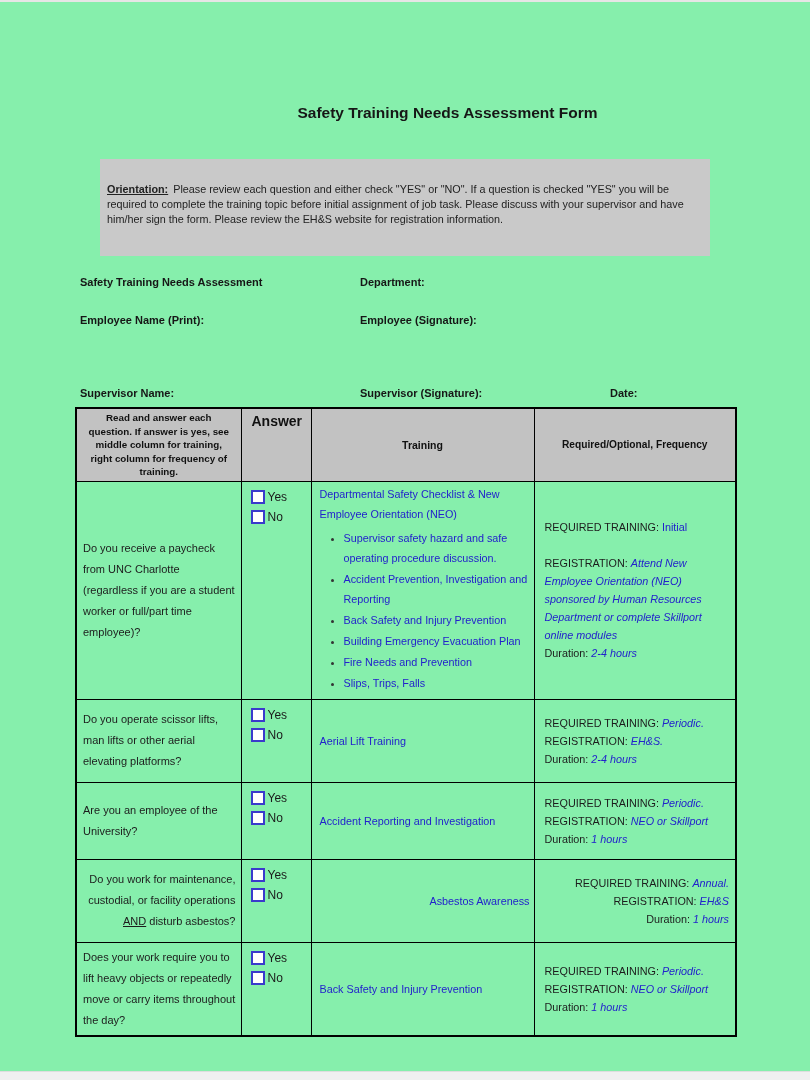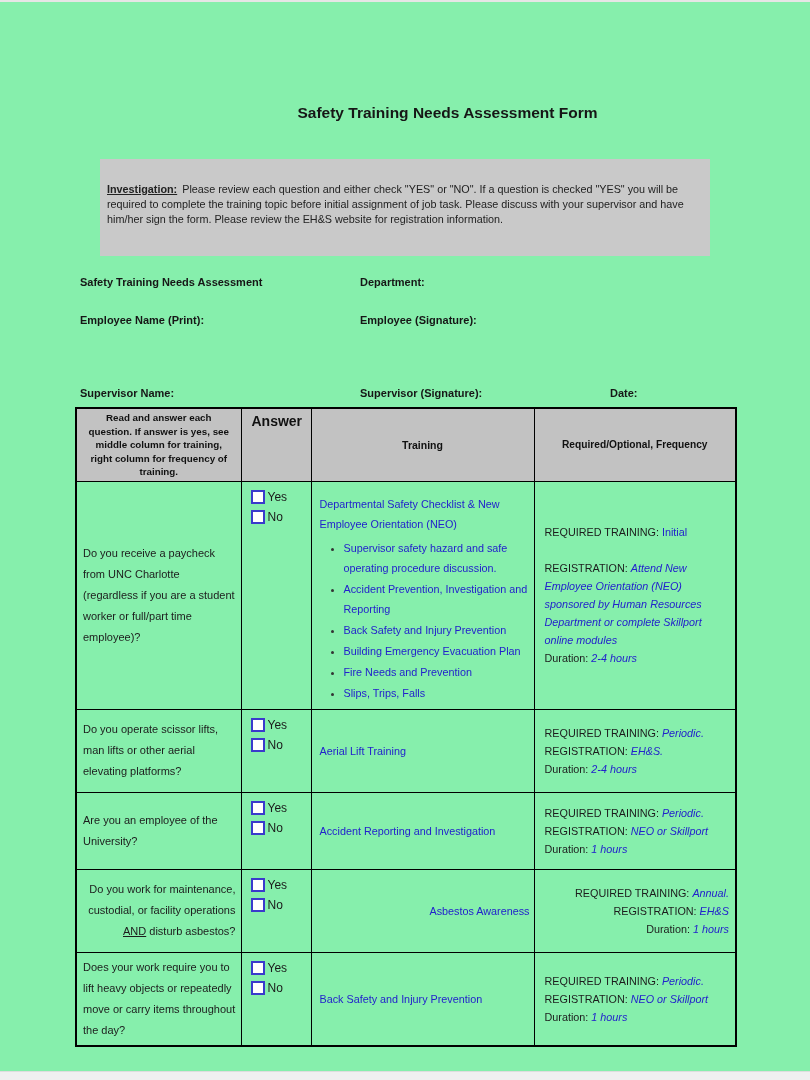--- a/index.html
+++ b/index.html
@@ -58,42 +58,42 @@
 
   td.a-cell{vertical-align:top;padding:8px 2px 0 9px;}
   .cb{display:flex;align-items:center;margin-bottom:6px;cursor:pointer;}
   .cb .box{
     width:10px;height:10px;border:2px solid #3a3acc;background:#fff;
     display:inline-block;margin-right:3px;flex:0 0 auto;
   }
   .cb .cb-label{font-size:12px;color:#1a1a1a;}
 
   td.t-cell{vertical-align:middle;padding:5px 4px 5px 8px;color:#2222cc;}
-  tr.tall td.t-cell{vertical-align:top;padding-top:12px;}
+  tr.tall td.t-cell{vertical-align:top;padding-top:2px;}
   .t-title{font-size:10.8px;line-height:20px;}
   ul.t-bullets{margin:4px 0 0 0;padding:0 0 0 24px;}
   ul.t-bullets li{font-size:10.8px;line-height:20px;margin-bottom:1px;}
   ul.t-bullets li::marker{color:#333;}
 
   td.f-cell{vertical-align:middle;padding:6px 6px 6px 10px;font-size:10.8px;line-height:18px;}
   .req-label{color:#1c1c1c;}
   .req-value{color:#2222cc;}
   .req-value.i{font-style:italic;}
   .req-gap{margin-bottom:18px;}
 </style>
 </head>
 <body>
 
 <div class="page">
   <div class="edge-top"></div>
 
   <div class="title">Safety Training Needs Assessment Form</div>
 
   <div class="instructions">
-    <span class="instr-label">Investigation:</span><span>Please review each question and either check "YES" or "NO".  If a question is checked "YES" you will be required to complete the training topic before initial assignment of job task.  Please discuss with your supervisor and have him/her sign the form.  Please review the EH&amp;S website for registration information.</span>
+    <span class="instr-label">Orientation:</span><span>Please review each question and either check "YES" or "NO".  If a question is checked "YES" you will be required to complete the training topic before initial assignment of job task.  Please discuss with your supervisor and have him/her sign the form.  Please review the EH&amp;S website for registration information.</span>
   </div>
 
   <div class="field f-assessment">Safety Training Needs Assessment</div>
   <div class="field f-department">Department:</div>
   <div class="field f-emp-name">Employee Name (Print):</div>
   <div class="field f-emp-sig">Employee (Signature):</div>
   <div class="field f-sup-name">Supervisor Name:</div>
   <div class="field f-sup-sig">Supervisor (Signature):</div>
   <div class="field f-date">Date:</div>
 

